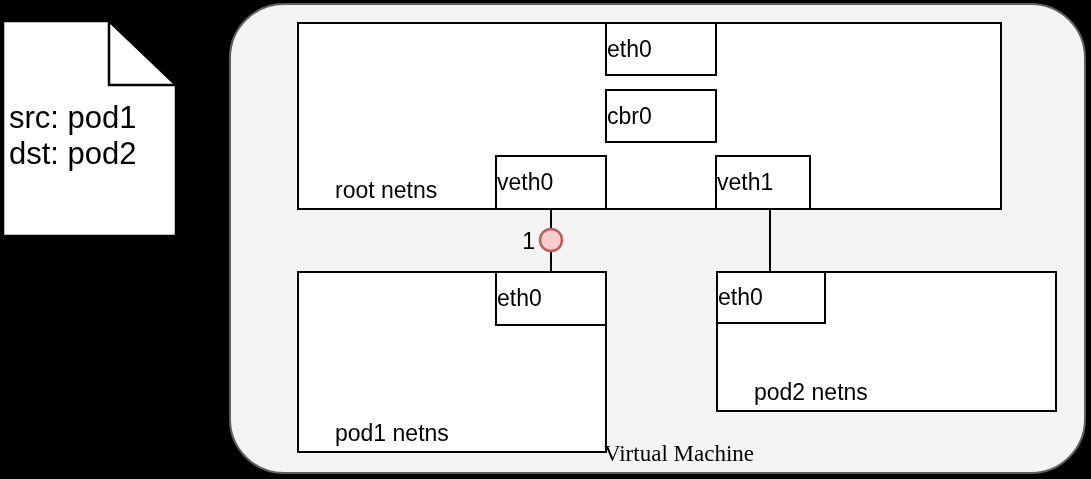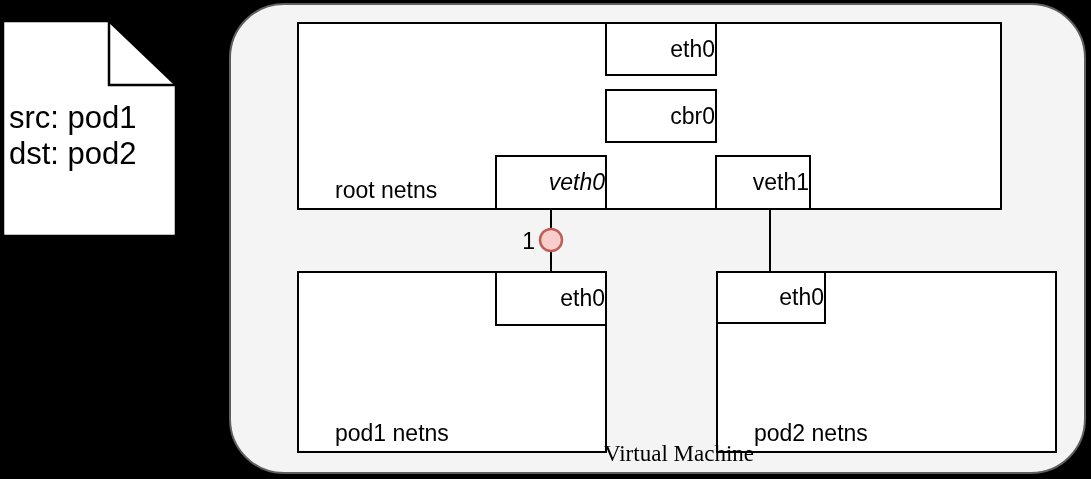--- a/index.html
+++ b/index.html
@@ -45,40 +45,40 @@
   .box {
     position: absolute;
     background: #ffffff;
     border: 2px solid #000000;
     box-sizing: border-box;
     z-index: 3;
   }
   .iface {
     display: flex;
     align-items: center;
-    justify-content: flex-end;
+    justify-content: flex-start;
     font-size: 23px;
   }
   .netns-label {
     position: absolute;
     left: 7px; bottom: 4px;
     font-size: 23px;
     white-space: nowrap;
     margin-left: 29px;
   }
 
   
   .root-netns  { left: 297px; top: 22px;  width: 705px; height: 188px; }
   .eth0-root   { left: 605px; top: 22px;  width: 112px; height: 54px; }
-  .cbr0        { left: 605px; top: 89px;  width: 112px; height: 54px; padding-left: 41px; }
-  .veth0       { left: 495px; top: 155px; width: 112px; height: 55px; font-style: italic; }
+  .cbr0        { left: 605px; top: 89px;  width: 112px; height: 54px; }
+  .veth0       { left: 495px; top: 155px; width: 112px; height: 55px; }
   .veth1       { left: 715px; top: 155px; width: 96px; height: 55px; }
   .pod1-netns  { left: 297px; top: 271px; width: 310px; height: 182px; }
   .eth0-pod1   { left: 495px; top: 271px; width: 112px; height: 55px; }
-  .pod2-netns  { left: 716px; top: 271px; width: 341px; height: 182px; }
+  .pod2-netns  { left: 716px; top: 271px; width: 341px; height: 141px; }
   .eth0-pod2   { left: 716px; top: 271px; width: 110px; height: 53px; }
 
   
   .packet-text {
     position: absolute;
     left: 9px; top: 100px;
     font-size: 31px;
     line-height: 36px;
     z-index: 3;
   }

